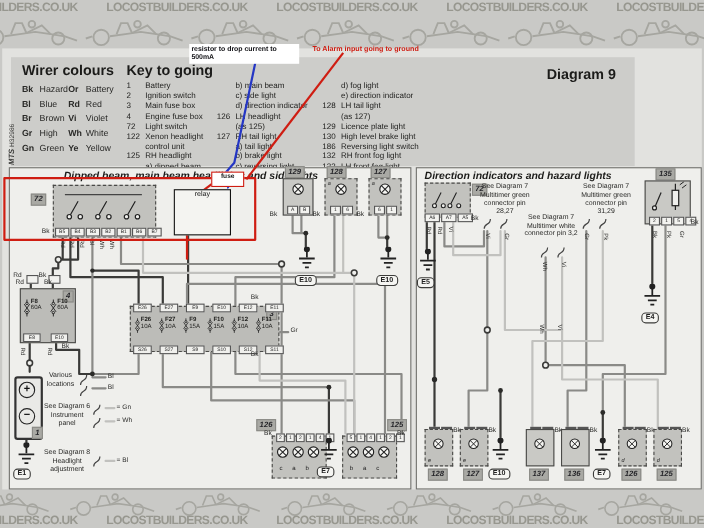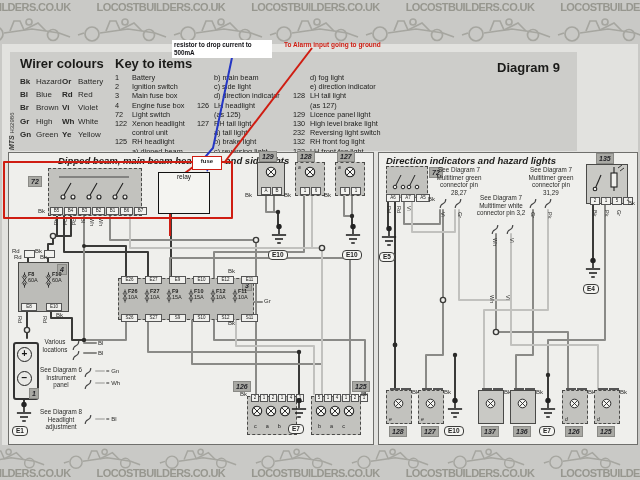--- a/index.html
+++ b/index.html
@@ -175,21 +175,21 @@
       <div class="wcrow">
         <span class="wcode">Wh</span>
         <span>White</span>
       </div>
       <div class="wcrow">
         <span class="wcode">Ye</span>
         <span>Yellow</span>
       </div>
     </div>
 
-  <h1 class="ktitle abs" style="left:115px;top:56px">Key to items</h1>
+  <h1 class="ktitle abs" style="left:115px;top:56px">Key to going</h1>
   <div class="abs" style="left:115px;top:73px">
 
   <div class="keyrow">
         <span class="knum">1</span>
         <span class="klab">Battery</span>
       </div>
       <div class="keyrow">
         <span class="knum">2</span>
         <span class="klab">Ignition switch</span>
       </div>
@@ -274,28 +274,28 @@
       <div class="keyrow">
         <span class="knum">128</span>
         <span class="klab">LH tail light</span>
       </div>
       <div class="keyrow">
         <span class="knum"></span>
         <span class="klab">(as 127)</span>
       </div>
       <div class="keyrow">
         <span class="knum">129</span>
-        <span class="klab">Licence panel light</span>
+        <span class="klab">Licence plate light</span>
       </div>
       <div class="keyrow">
         <span class="knum">130</span>
         <span class="klab">High level brake light</span>
       </div>
       <div class="keyrow">
-        <span class="knum">232</span>
+        <span class="knum">186</span>
         <span class="klab">Reversing light switch</span>
       </div>
       <div class="keyrow">
         <span class="knum">132</span>
         <span class="klab">RH front fog light</span>
       </div>
       <div class="keyrow">
         <span class="knum">133</span>
         <span class="klab">LH front fog light</span>
       </div>

